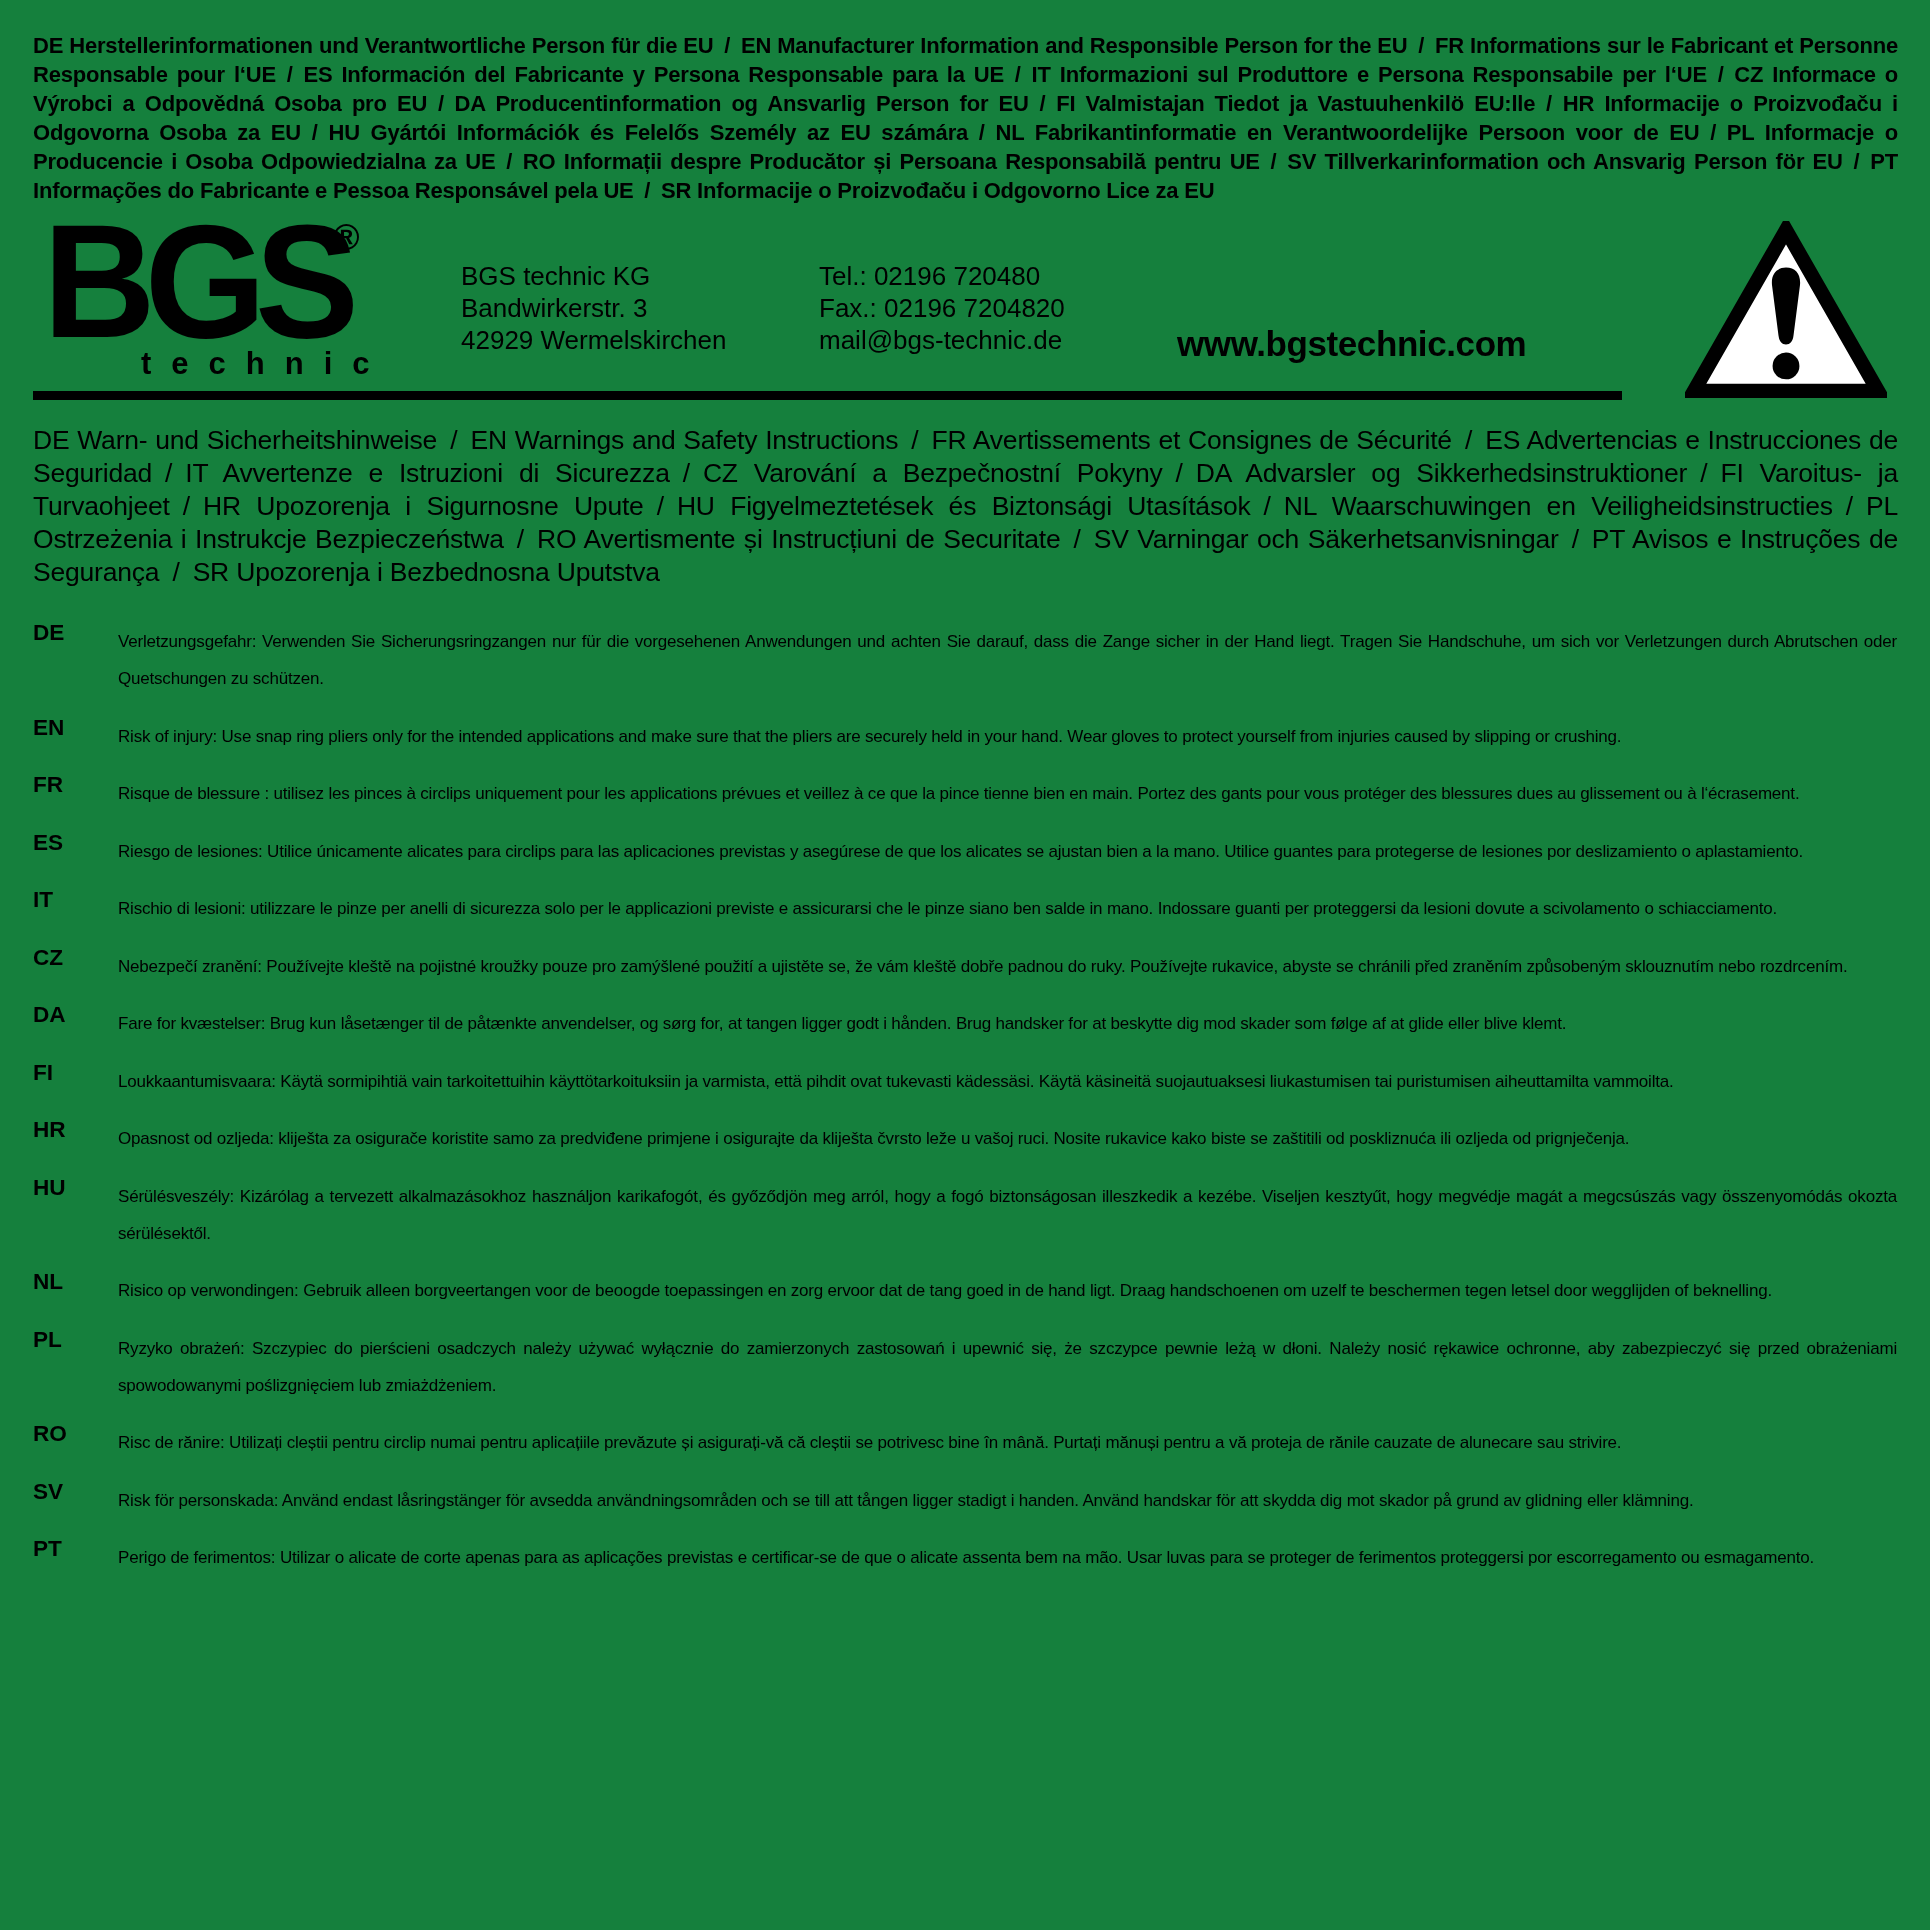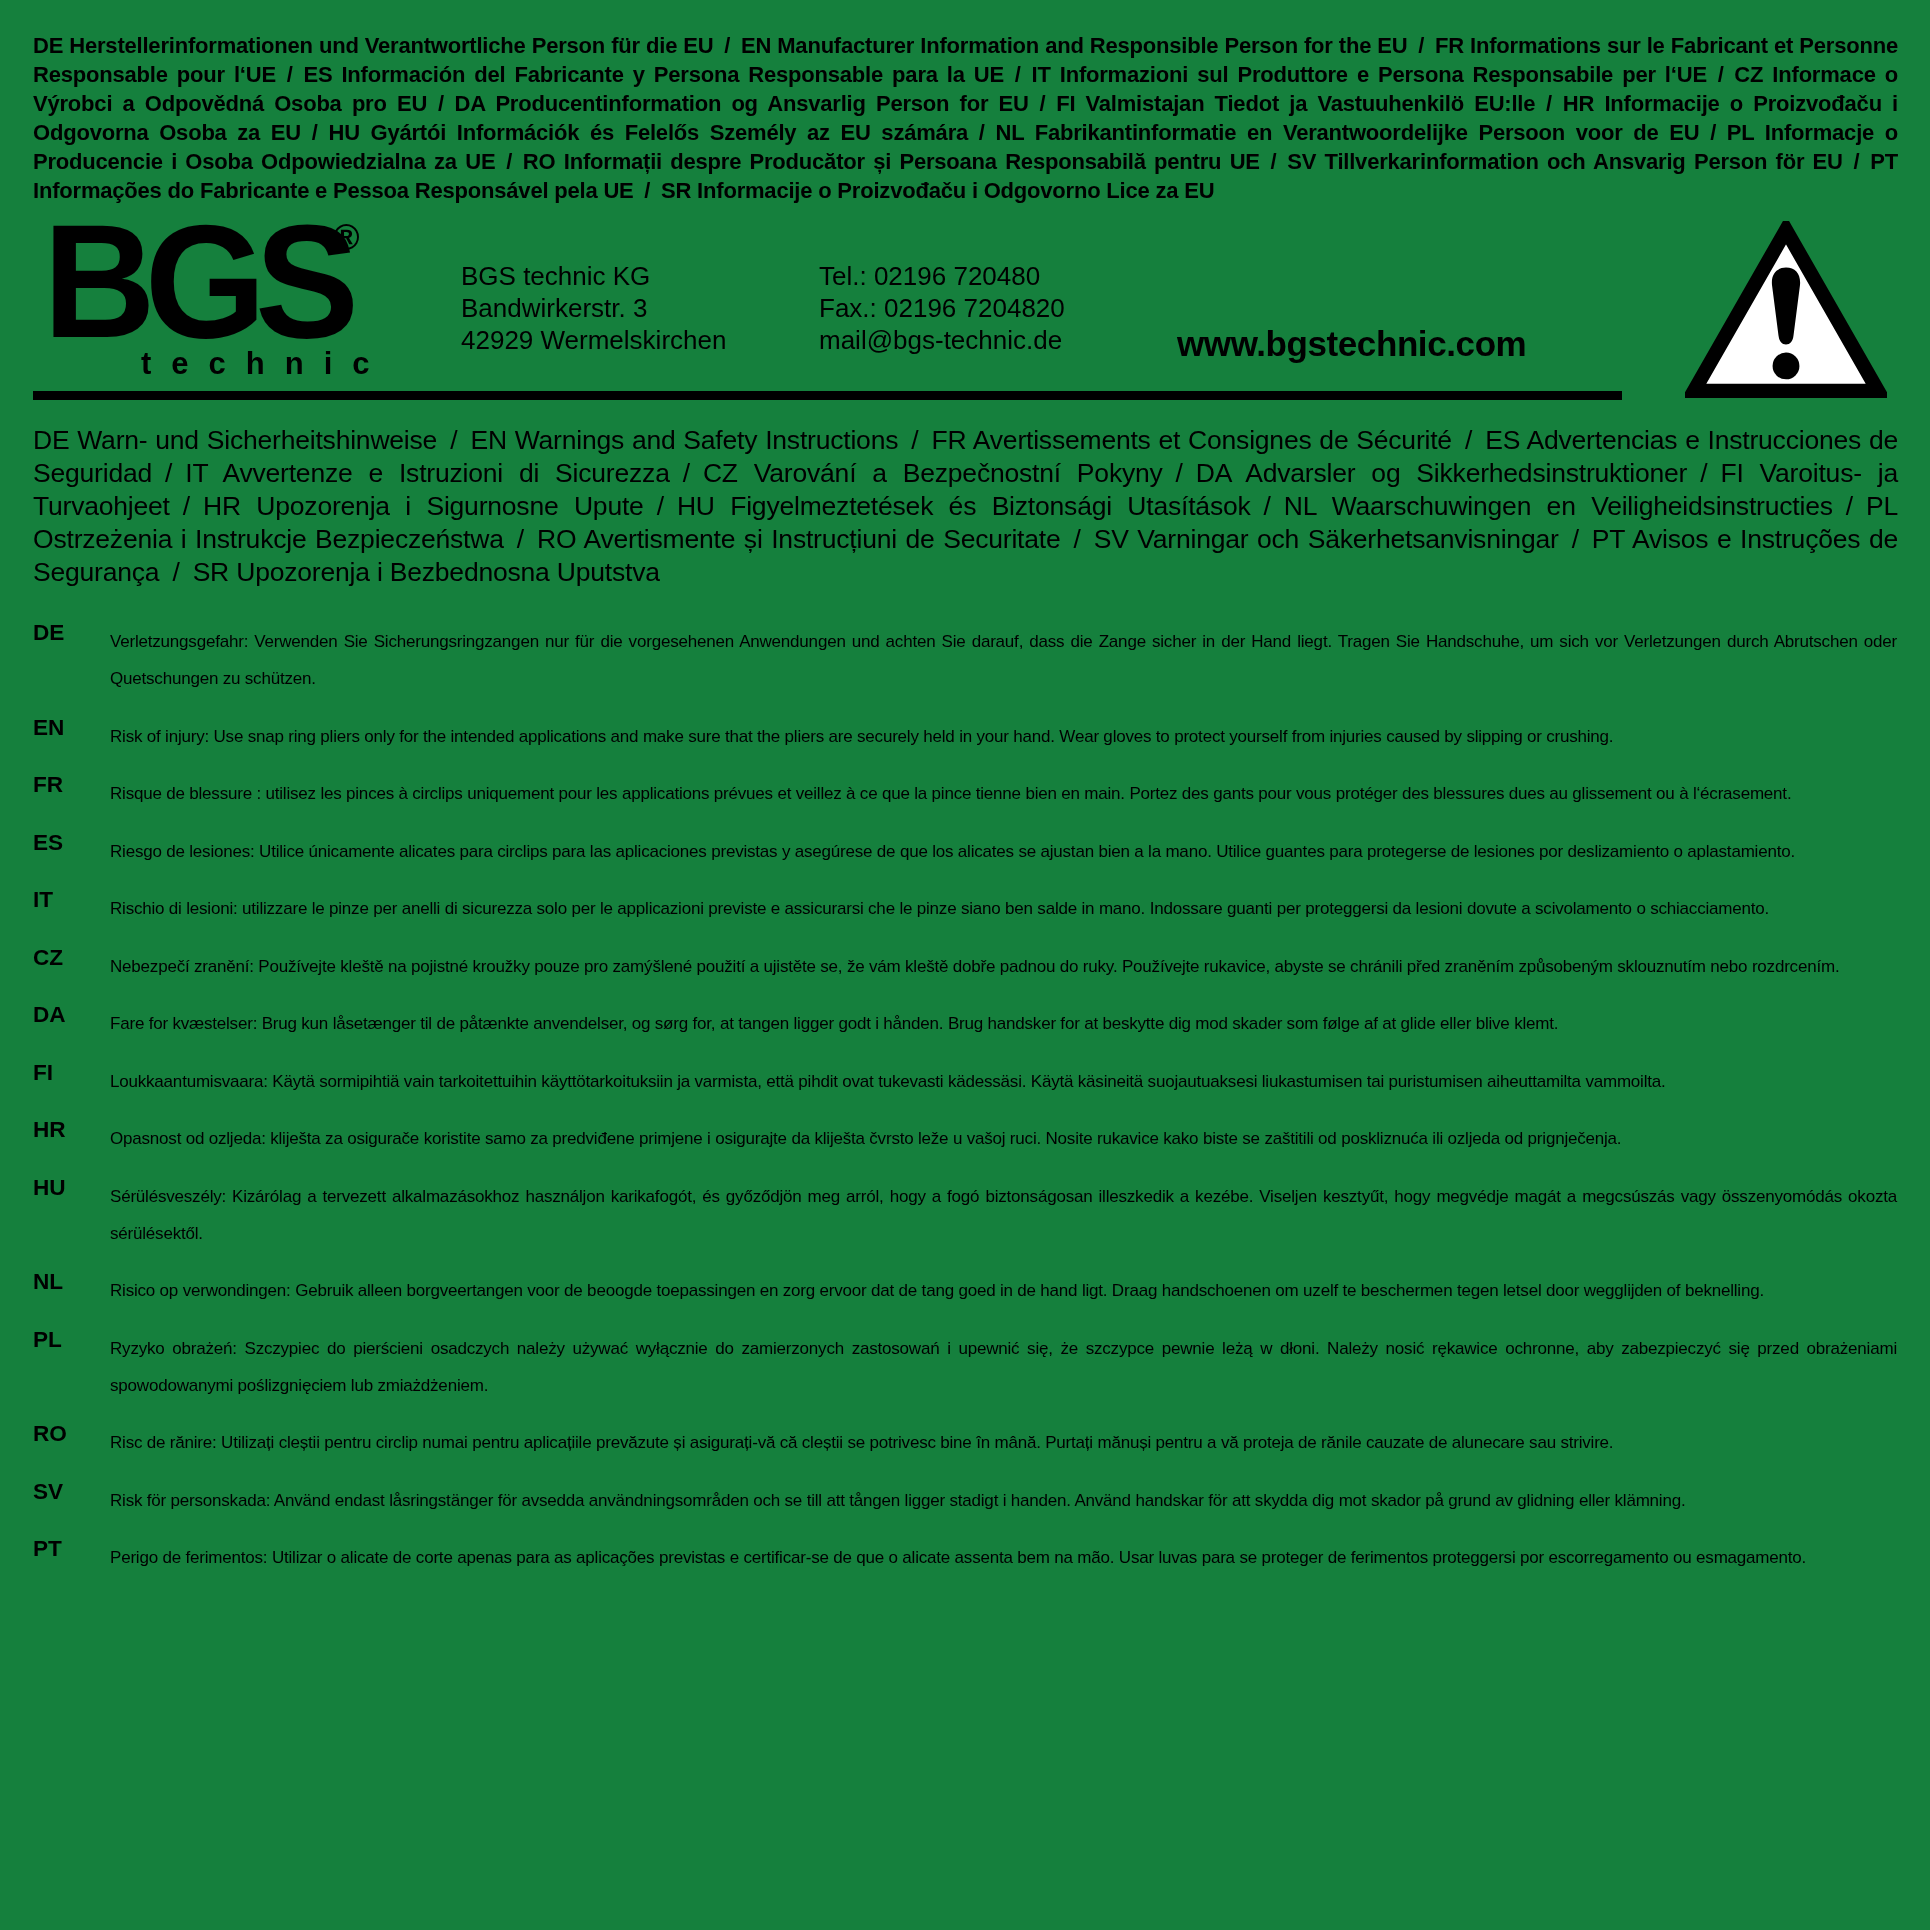--- a/index.html
+++ b/index.html
@@ -31,21 +31,21 @@
     letter-spacing:-0.4px;
   }
   .warn-tri{position:absolute;left:1685px;top:0.8px;width:202px;height:179px;}
   .rule{position:absolute;left:33px;top:391px;width:1589px;height:9.3px;background:#000;}
   .hdr2{
     position:absolute;left:33px;top:424px;width:1865px;margin:0;
     font-weight:normal;font-size:26.5px;line-height:33px;
     text-align:justify;letter-spacing:-0.2px;
   }
   .wlist{position:absolute;left:33px;top:619px;width:1868px;}
-  .witem{display:flex;margin-bottom:12.5px;}
+  .witem{display:flex;margin-bottom:12.5px;gap:8px;}
   .wcode{flex:0 0 73px;font-weight:bold;font-size:22.6px;line-height:27px;}
   .wtext{
     flex:1;margin:4px;font-size:17px;line-height:37px;
     text-align:justify;letter-spacing:-0.2px;
   }
 </style>
 </head>
 <body>
 
 <div class="page">

